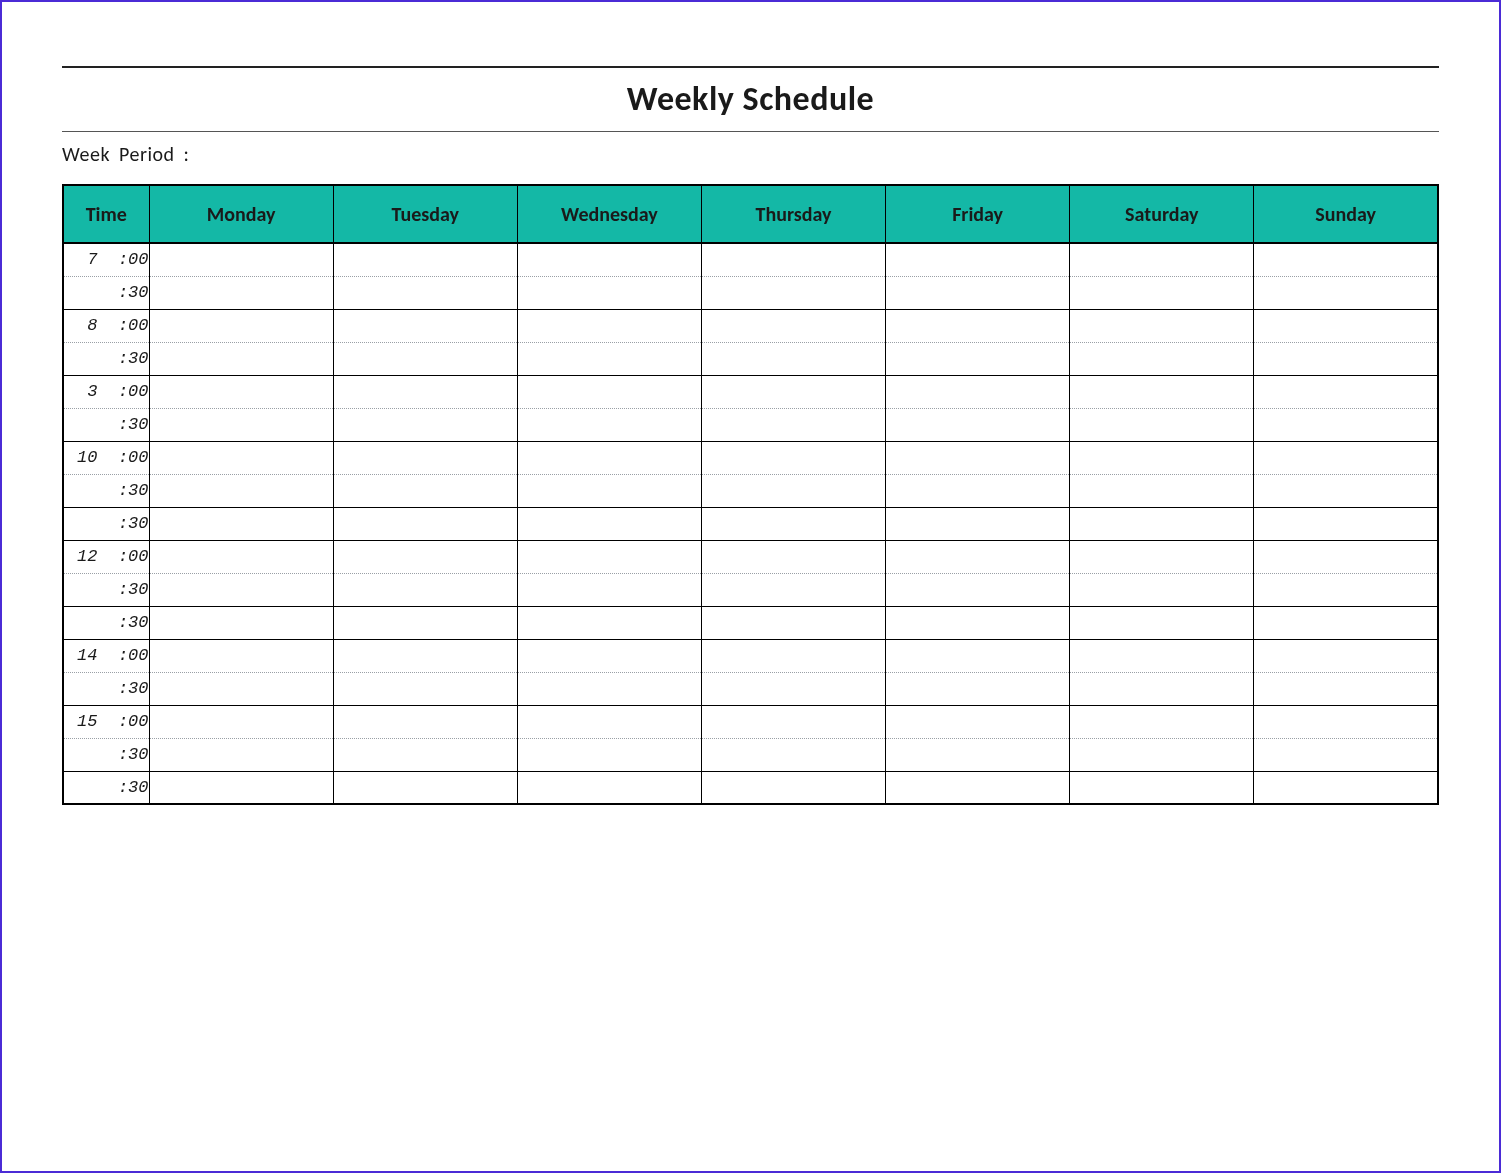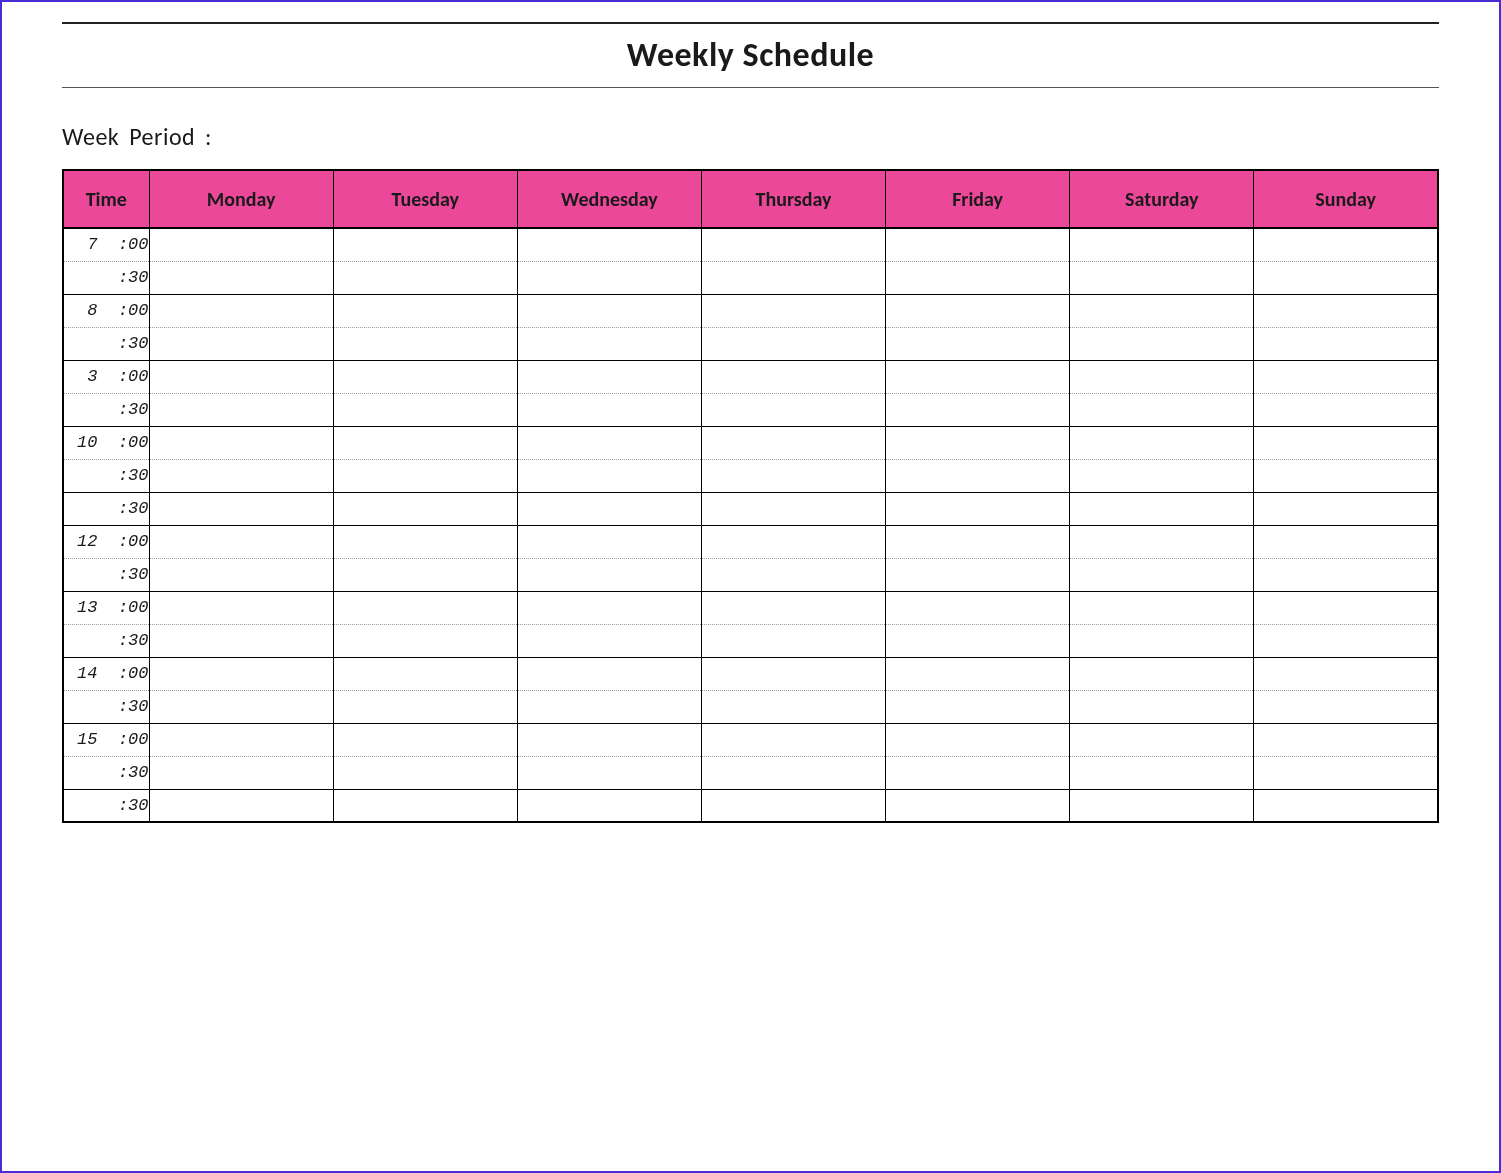--- a/index.html
+++ b/index.html
@@ -16,49 +16,49 @@
 
   .frame {
     border: 2px solid #4b2bd6;
     width: 1501px;
     height: 1173px;
     position: relative;
     padding: 0 60px;
   }
 
   .title-block {
-    margin-top: 20px;
+    margin-top: 64px;
     border-top: 2px solid #222;
     border-bottom: 1px solid #555;
     text-align: center;
     padding: 10px 0 12px 0;
   }
   .title-block h1 {
     margin: 0;
     font-size: 34px;
     font-weight: 700;
     letter-spacing: 0.5px;
   }
 
   .week-period {
-    margin: 34px 0 18px 0;
-    font-size: 24px;
+    margin: 10px 0 18px 0;
+    font-size: 20px;
     letter-spacing: 0.5px;
     word-spacing: 4px;
   }
 
   table.schedule {
     border-collapse: collapse;
     width: 100%;
     table-layout: fixed;
     border: 2px solid #000;
   }
 
   table.schedule th {
-    background: #ec4899;
+    background: #14b8a6;
     font-weight: 700;
     font-size: 20px;
     padding: 16px 4px;
     border-right: 1px solid #000;
     border-bottom: 2px solid #000;
     text-align: center;
   }
   table.schedule th.time-col { width: 86px; }
   table.schedule th:last-child { border-right: none; }
 
@@ -218,30 +218,20 @@
         <tr class="hour-row">
           <td class="time-cell">:30</td>
           <td></td>
           <td></td>
           <td></td>
           <td></td>
           <td></td>
           <td></td>
           <td></td>
         </tr>
-        <tr class="half-row">
-          <td class="time-cell">13  :00</td>
-          <td></td>
-          <td></td>
-          <td></td>
-          <td></td>
-          <td></td>
-          <td></td>
-          <td></td>
-        </tr>
         <tr class="hour-row">
           <td class="time-cell">:30</td>
           <td></td>
           <td></td>
           <td></td>
           <td></td>
           <td></td>
           <td></td>
           <td></td>
         </tr>

